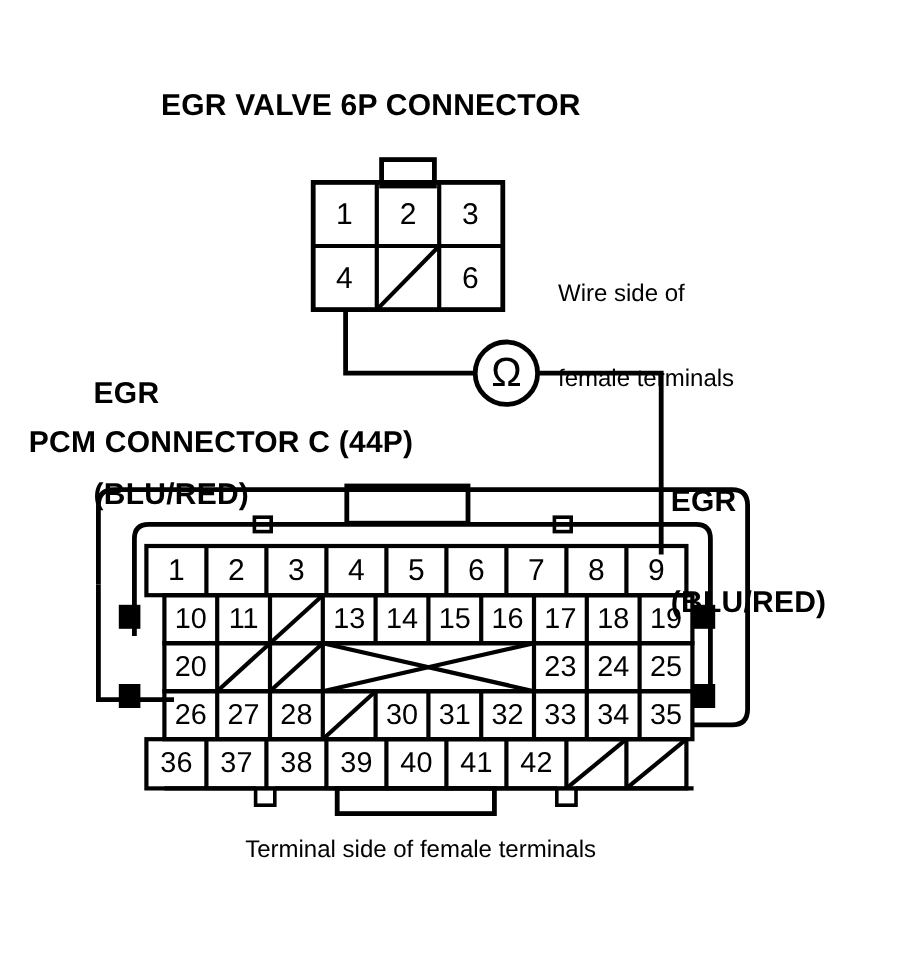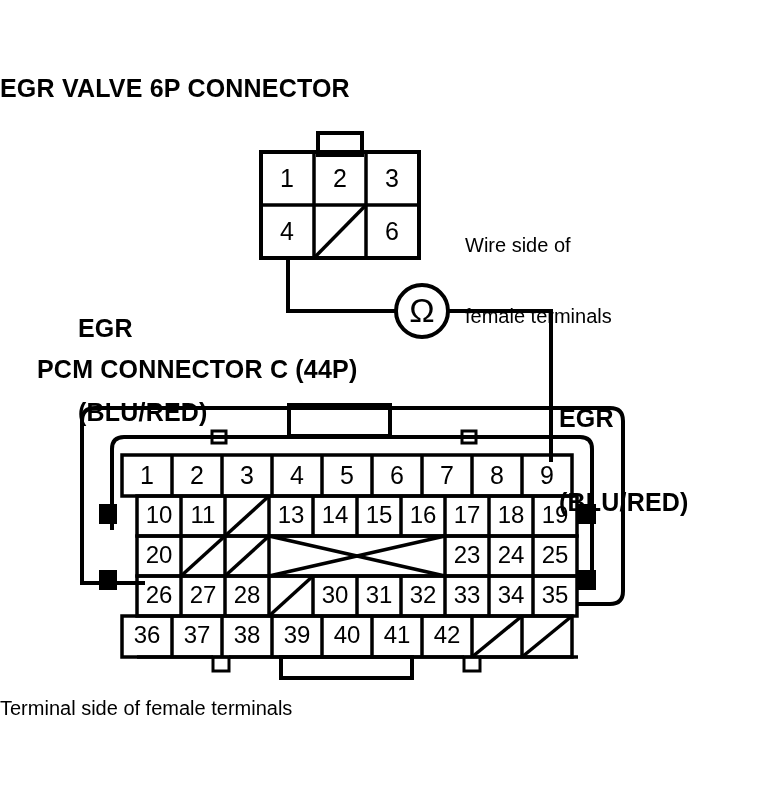--- a/index.html
+++ b/index.html
@@ -29,38 +29,38 @@
   .caption-light {
     font-weight: normal;
     font-size: 20px;
     white-space: pre;
     line-height: 1.18;
   }
 
   #main-title {
     left: 0; top: 74px;
     width: 618px;
-    text-align: left;
+    text-align: center;
   }
   #wire-side-caption {
     left: 465px; top: 187px;
   }
   #egr-label-left {
     left: 78px; top: 258px;
   }
   #egr-label-right {
     left: 559px; top: 348px;
   }
   #pcm-title {
-    left: 37px; top: 355px;
+    left: 24px; top: 355px;
   }
   #terminal-side-caption {
     left: 0; top: 697px;
     width: 701px;
-    text-align: left;
+    text-align: center;
   }
 
   
   #diagram-svg {
     left: 0; top: 0;
   }
   .ln {
     stroke: #000;
     fill: none;
     stroke-linecap: butt;

